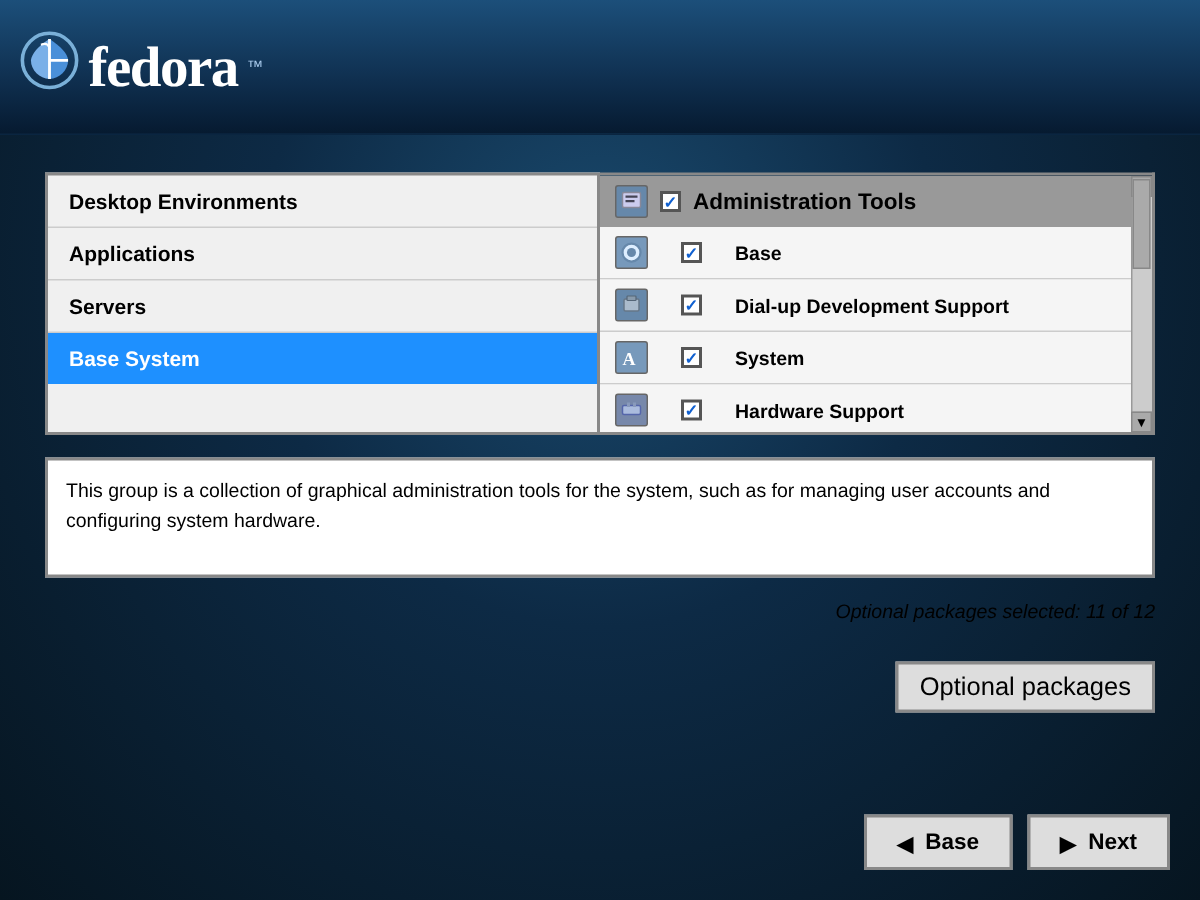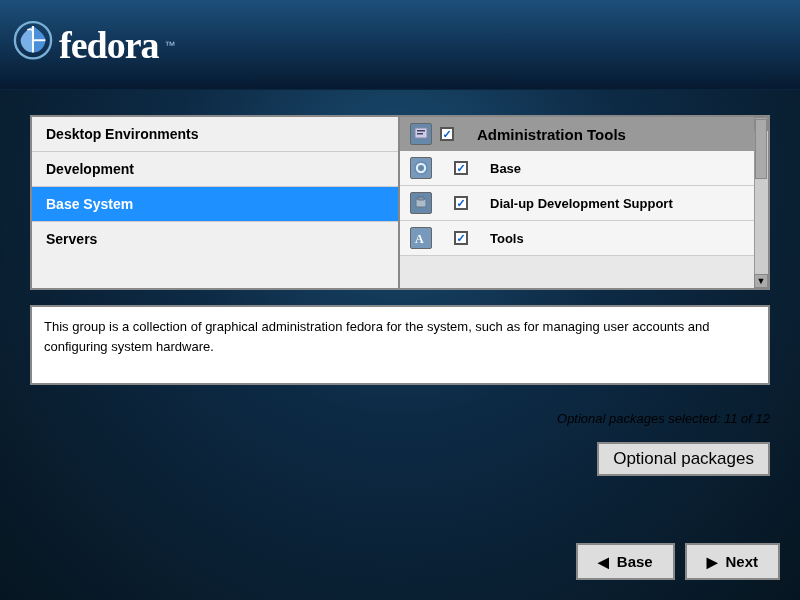--- a/index.html
+++ b/index.html
@@ -192,22 +192,22 @@
       font-size: 13px;
       color: #000;
       line-height: 1.5;
     }
 
     
     .bottom-row {
       display: flex;
       flex-direction: column;
       align-items: flex-end;
-      gap: 16px;
-      margin-top: 11px;
+      gap: 26px;
+      margin-top: 0;
       justify-content: space-between;
     }
 
     .optional-info {
       font-size: 13px;
       font-style: italic;
       color: #000;
       align-self: flex-end;
     }
 
@@ -289,43 +289,43 @@
 </div>
 
 <div class="main">
   <div class="panels-row">
 
     <div class="left-panel">
       <div class="left-panel-item">
         <span>Desktop Environments</span>
       </div>
       <div class="left-panel-item">
-        <span>Development</span>
+        <span>Applications</span>
+      </div>
+      <div class="left-panel-item">
+        <span>Servers</span>
       </div>
       <div class="left-panel-item selected">
         <span>Base System</span>
-      </div>
-      <div class="left-panel-item">
-        <span>Servers</span>
       </div>
 
     </div>
 
     <div class="right-panel">
 
       <div class="right-panel-header">
         <div class="pkg-icon" style="background:#6688aa;">
           <svg width="16" height="16" viewBox="0 0 16 16">
               <rect x="2" y="2" width="12" height="10" rx="1" fill="#cce" stroke="#889" stroke-width="1"></rect>
               <rect x="4" y="4" width="8" height="1.5" fill="#445"></rect>
               <rect x="4" y="7" width="6" height="1.5" fill="#445"></rect>
             </svg>
         </div>
         <div class="checkbox checked"></div>
-        <span style="font-size:15px;font-weight:bold;margin-left:15px;">Administration Tools</span>
+        <span style="font-size:15px;font-weight:bold;">Administration Tools</span>
       </div>
 
       <div class="right-panel-item">
         <div class="pkg-icon" style="background:#7799bb;">
           <svg width="16" height="16" viewBox="0 0 16 16">
               <circle cx="8" cy="8" r="6" fill="#ddeeff" stroke="#6688aa" stroke-width="1.5"></circle>
               <circle cx="8" cy="8" r="3" fill="#6688aa"></circle>
             </svg>
         </div>
         <div class="checkbox checked"></div>
@@ -341,33 +341,44 @@
         <div class="checkbox checked"></div>
         <span>Dial-up Development Support</span>
       </div>
       <div class="right-panel-item">
         <div class="pkg-icon" style="background:#7799bb;">
           <svg width="16" height="16" viewBox="0 0 16 16">
               <text x="2" y="13" font-size="12" fill="#fff" font-family="serif" font-weight="bold">A</text>
             </svg>
         </div>
         <div class="checkbox checked"></div>
-        <span>Tools</span>
+        <span>System</span>
+      </div>
+      <div class="right-panel-item">
+        <div class="pkg-icon" style="background:#7788aa;">
+          <svg width="16" height="16" viewBox="0 0 16 16">
+              <rect x="2" y="5" width="12" height="6" rx="1" fill="#aabbdd" stroke="#5566aa" stroke-width="1"></rect>
+              <rect x="5" y="3" width="2" height="3" fill="#8899bb"></rect>
+              <rect x="9" y="3" width="2" height="3" fill="#8899bb"></rect>
+            </svg>
+        </div>
+        <div class="checkbox checked"></div>
+        <span>Hardware Support</span>
       </div>
 
       <div class="scrollbar-track">
         <div class="scroll-arrow scroll-arrow-up">▲</div>
         <div class="scrollbar-thumb"></div>
         <div class="scroll-arrow scroll-arrow-down">▼</div>
       </div>
     </div>
   </div>
 
   <div class="description-box">
-    <span>This group is a collection of graphical administration fedora for the system, such as for managing user accounts and configuring system hardware.</span>
+    <span>This group is a collection of graphical administration tools for the system, such as for managing user accounts and configuring system hardware.</span>
   </div>
 
   <div class="bottom-row">
     <span class="optional-info">Optional packages selected: 11 of 12</span>
     <button class="optional-btn">Optional packages</button>
   </div>
 </div>
 
 <div class="footer">
   <button class="nav-btn">

